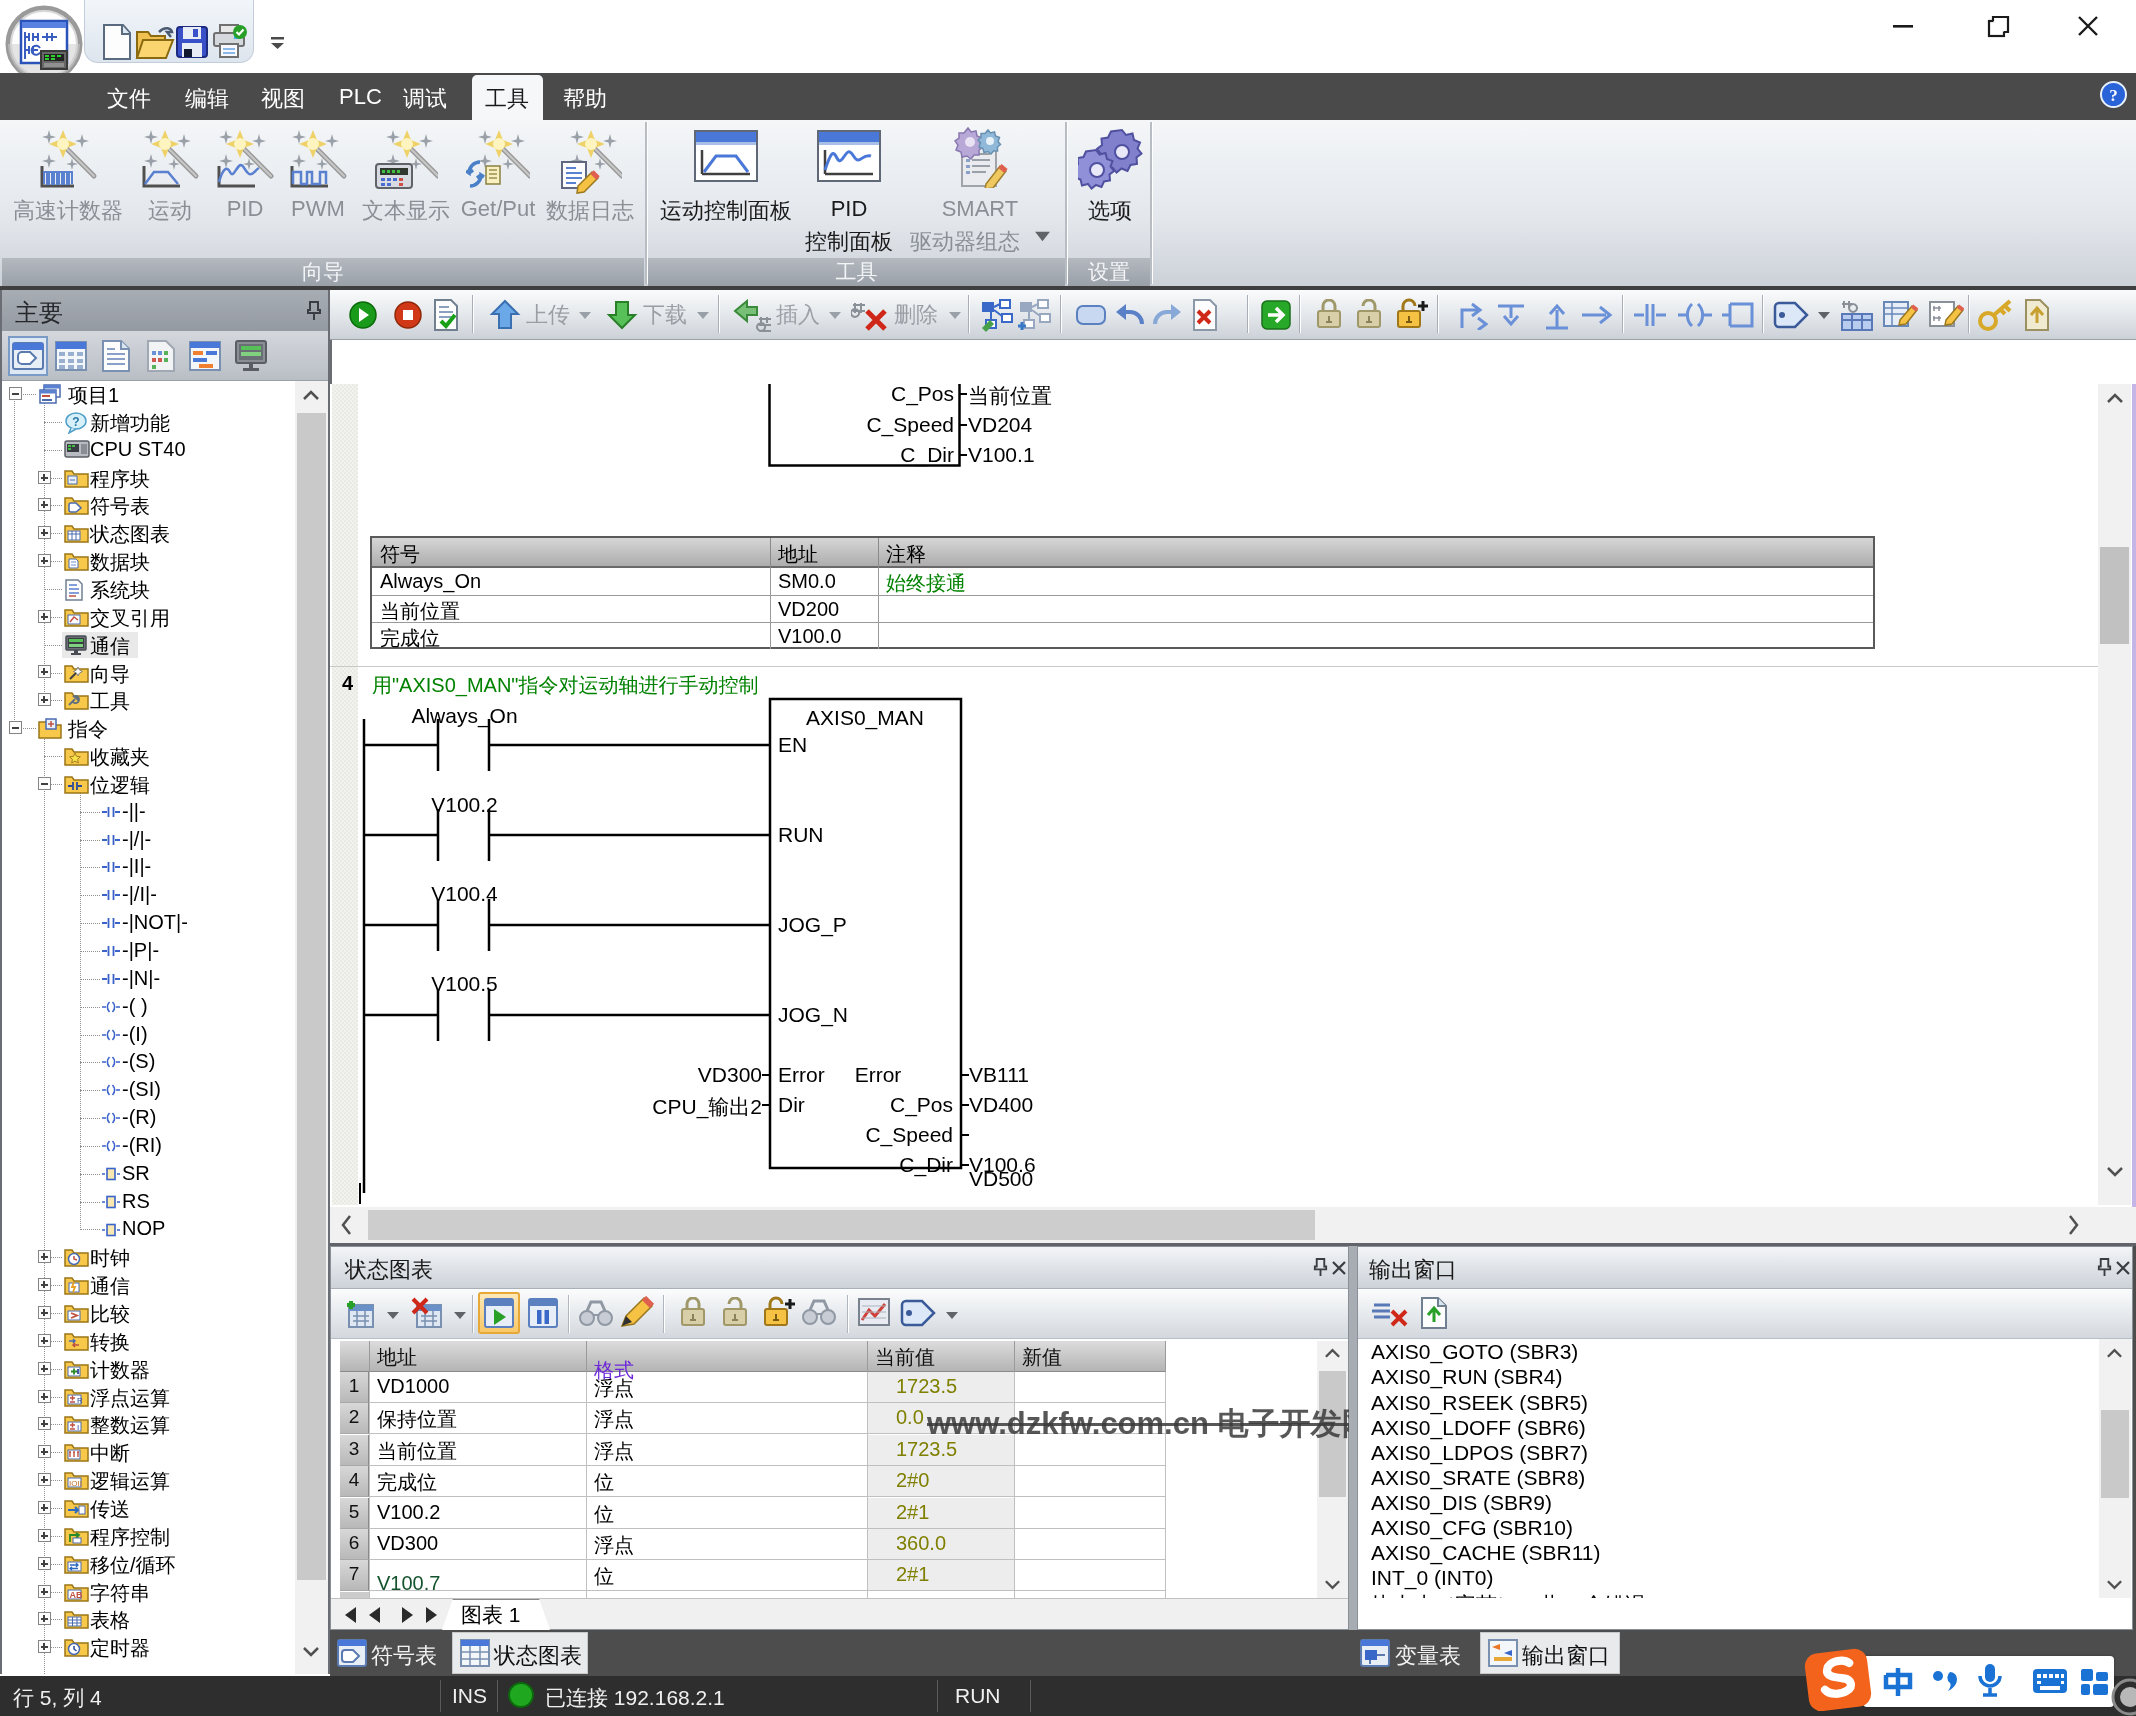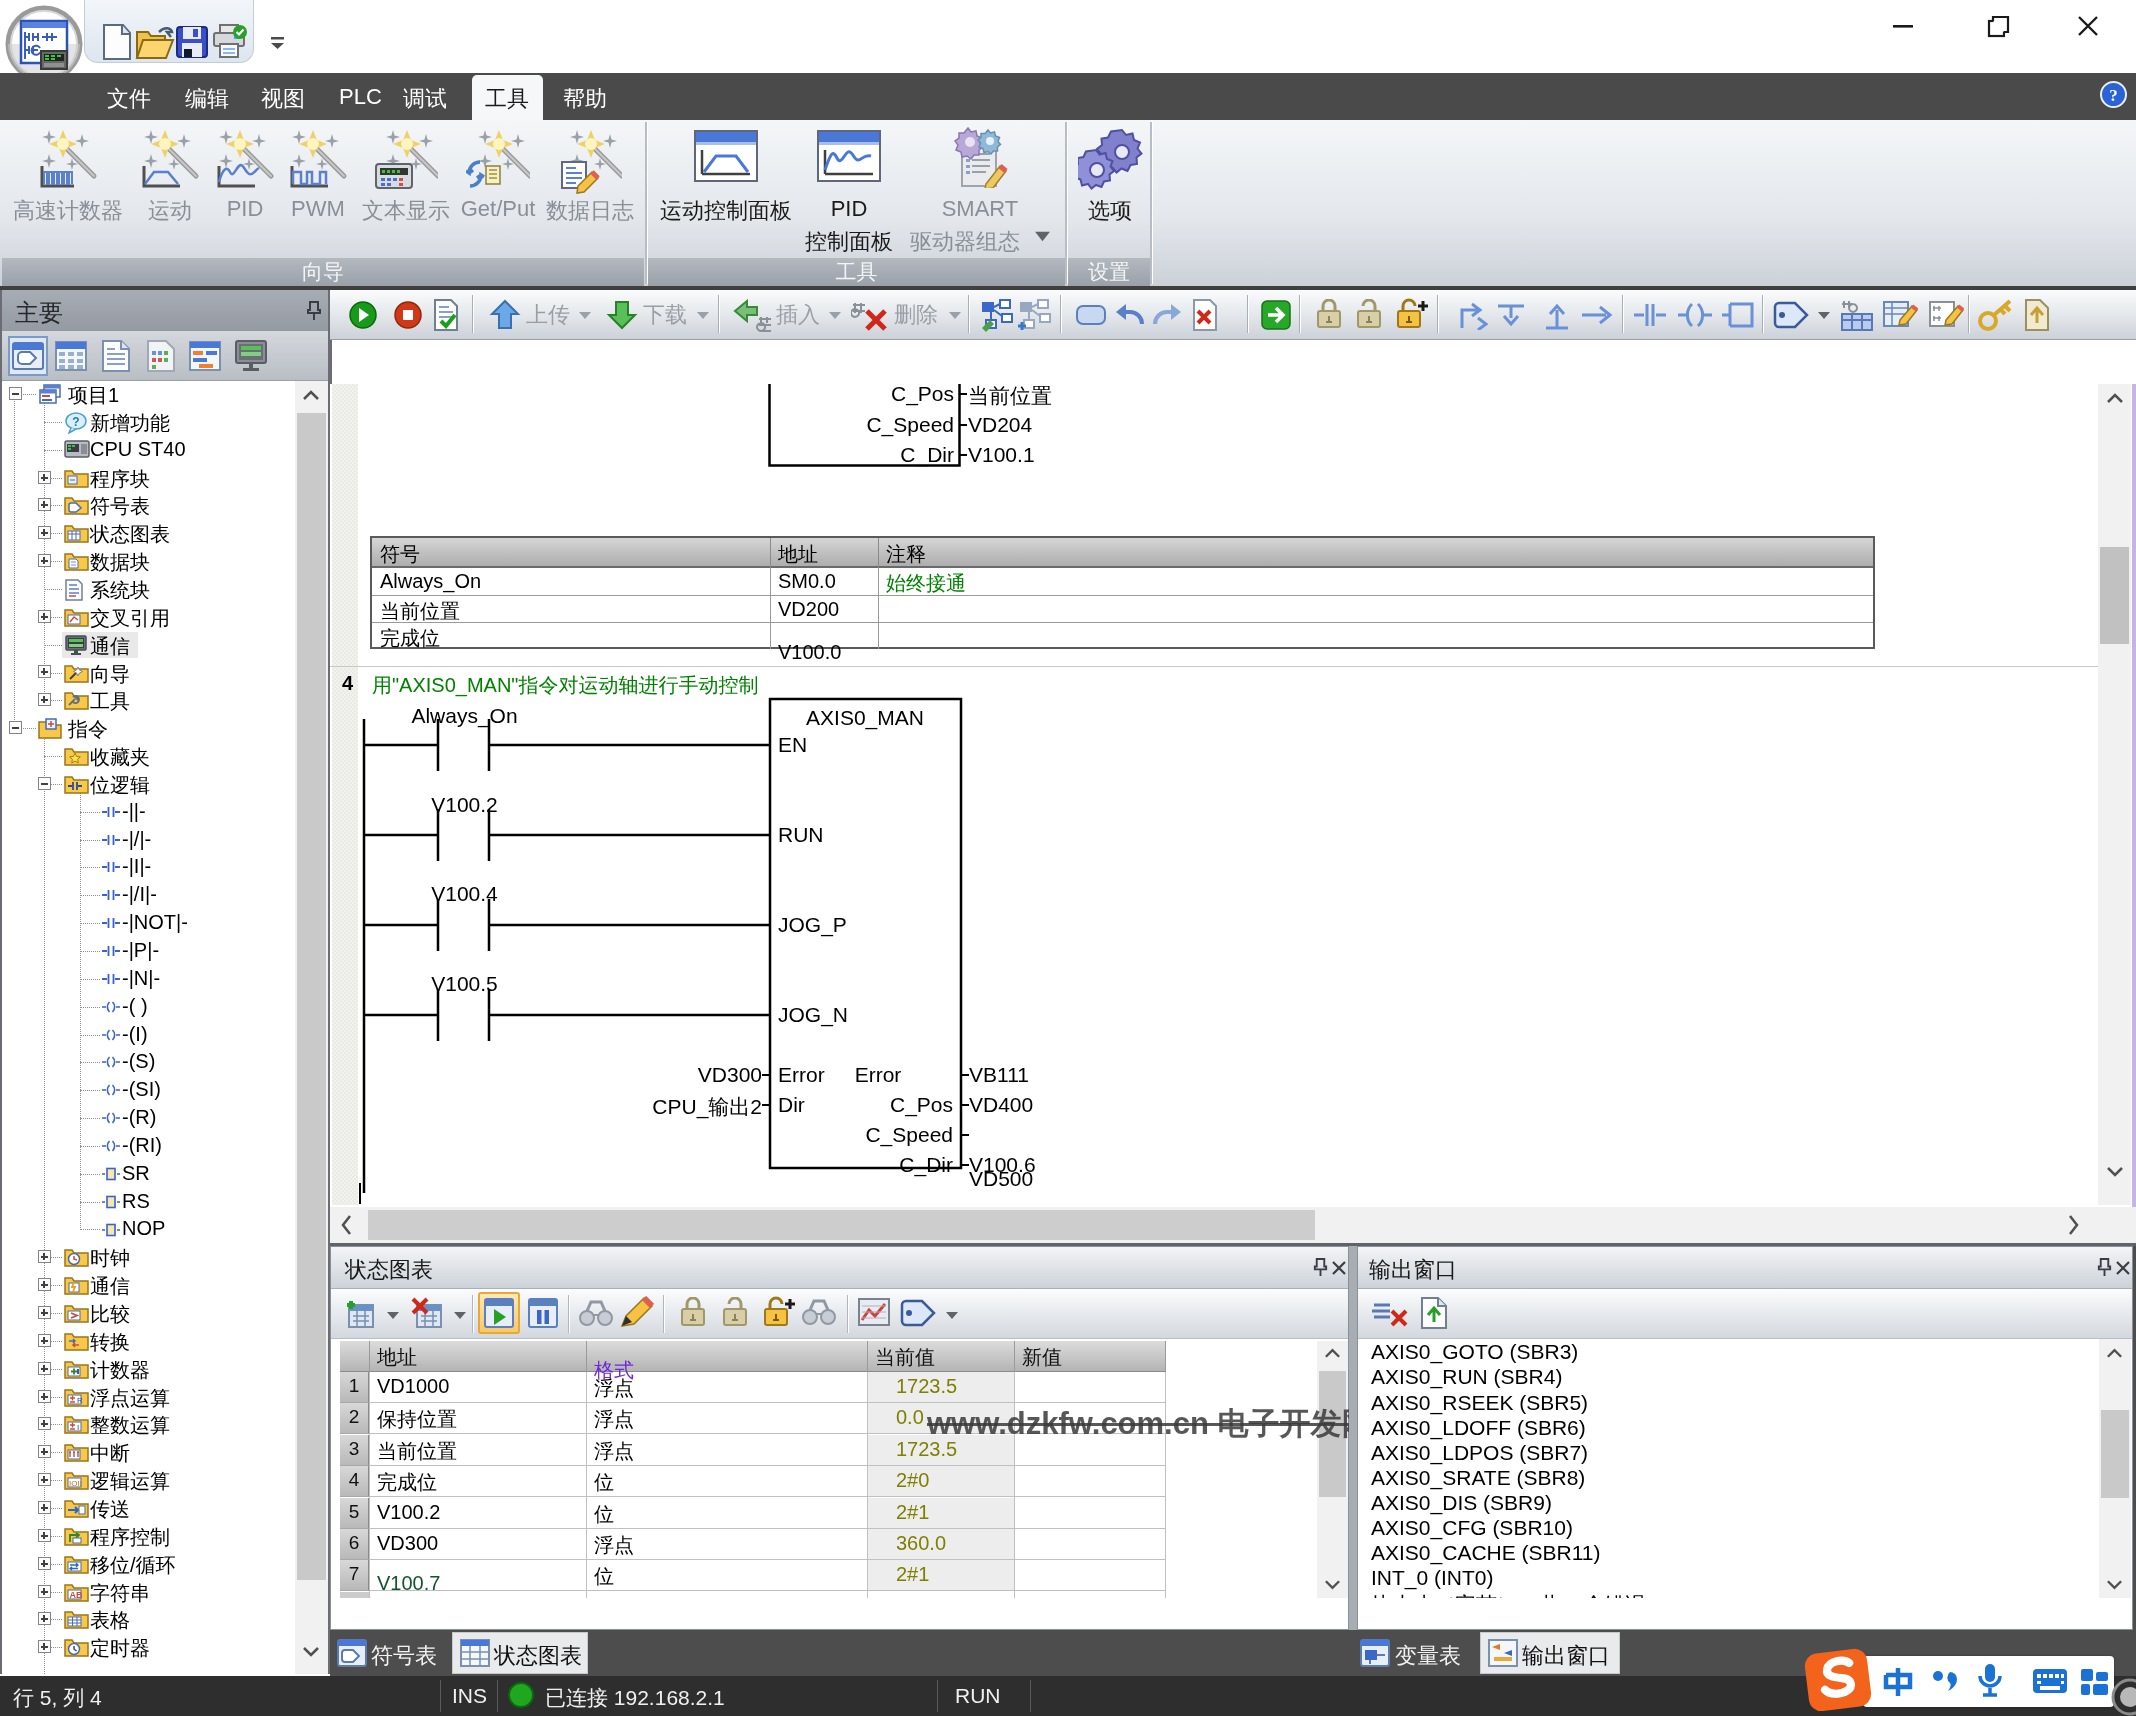--- a/index.html
+++ b/index.html
@@ -918,21 +918,21 @@
       <div class="abs" style="left:8px;top:2px">Always_On</div>
           <div class="abs" style="left:406px;top:2px">SM0.0</div>
           <div class="abs" style="left:514px;top:2px;color:#008200">始终接通</div>
     </div>
     <div class="abs" style="left:0;top:57px;width:1501px;height:27px;border-top:1px solid #9a9a9a">
       <div class="abs" style="left:8px;top:2px">当前位置</div>
           <div class="abs" style="left:406px;top:2px">VD200</div>
     </div>
     <div class="abs" style="left:0;top:84px;width:1501px;height:27px;border-top:1px solid #9a9a9a">
       <div class="abs" style="left:8px;top:2px">完成位</div>
-          <div class="abs" style="left:406px;top:18px">V100.0</div>
+          <div class="abs" style="left:406px;top:2px">V100.0</div>
     </div>
     <div class="abs" style="left:398px;top:30px;width:1px;height:81px;background:#9a9a9a"></div>
     <div class="abs" style="left:506px;top:30px;width:1px;height:81px;background:#9a9a9a"></div>
   </div>
 
   <div class="abs" style="left:0;top:282px;width:1770px;height:1px;background:#c8c8c8"></div>
   <div class="abs" style="left:12px;top:288px;font-size:20px;font-weight:bold">4</div>
   <div class="abs" style="left:42px;top:288px;font-size:20px;color:#008200">用"AXIS0_MAN"指令对运动轴进行手动控制</div>
   <svg class="ico" style="left:30px;top:312px" width="650" height="509" viewBox="0 0 650 509">
     <g stroke="#000" stroke-width="2.5" fill="none">
@@ -1131,20 +1131,32 @@
         </div>
     <div class="abs" style="left:986px;top:94px;width:31px;height:257px;background:#f1f1f1"></div>
     <svg class="ico" style="left:993px;top:100px" width="17" height="12" viewBox="0 0 18 12">
           <path d="M2 10 L9 3 L16 10" stroke="#505050" stroke-width="2.5" fill="none"></path>
         </svg>
     <div class="abs" style="left:988px;top:124px;width:27px;height:126px;background:#c9c9c9"></div>
     <svg class="ico" style="left:993px;top:332px" width="17" height="12" viewBox="0 0 18 12">
           <path d="M2 2 L9 9 L16 2" stroke="#505050" stroke-width="2.5" fill="none"></path>
         </svg>
 
+    <div class="abs" style="left:0;top:351px;width:1017px;height:31px;background:#f0f0f0;border-top:1px solid #c0c0c0;box-sizing:border-box">
+      <svg class="ico" style="left:9px;top:5px" width="120" height="22" viewBox="0 0 120 22">
+            <g fill="#2a2a2a">
+              <path d="M2 3 v16 M16 3 L5 11 L16 19 Z"></path>
+              <path d="M40 3 L29 11 L40 19 Z"></path>
+              <path d="M62 3 L73 11 L62 19 Z"></path>
+              <path d="M86 3 L97 11 L86 19 Z M100 3 v16"></path>
+            </g>
+          </svg>
+      <div class="abs" style="left:111px;top:0;width:108px;height:30px;background:#fff;clip-path:polygon(10% 0,90% 0,100% 100%,0 100%);border-top:1px solid #888"></div>
+      <div class="abs" style="left:130px;top:2px;font-size:21px;color:#000">图表  1</div>
+    </div>
 
     <div class="abs" style="left:596px;top:156px;font-size:31px;font-weight:bold;color:rgba(58,58,58,0.85);white-space:nowrap;text-decoration:line-through">www.dzkfw.com.cn 电子开发网</div>
   </div>
   <div class="abs" style="left:1019px;top:3px;width:8px;height:384px;background:#a8adb4"></div>
 
   <div class="abs" style="left:1027px;top:3px;width:776px;height:384px;background:#fff;border:1px solid #8a9098;box-sizing:border-box">
     <div class="abs" style="left:0;top:0;width:774px;height:42px;background:linear-gradient(#f3f5f7,#ccd2d9);border-bottom:1px solid #aab0b8;box-sizing:border-box;color:#1a1a1a;font-size:22px">
       <div class="abs" style="left:11px;top:8px">输出窗口</div>
       <svg class="ico" style="left:738px;top:10px" width="17" height="21" viewBox="0 0 18 22">
             <path d="M5 2 L13 2 L13 10 L15 10 L15 13 L3 13 L3 10 L5 10 Z M9 13 L9 20" stroke="#3a3e44" stroke-width="2" fill="none"></path>

